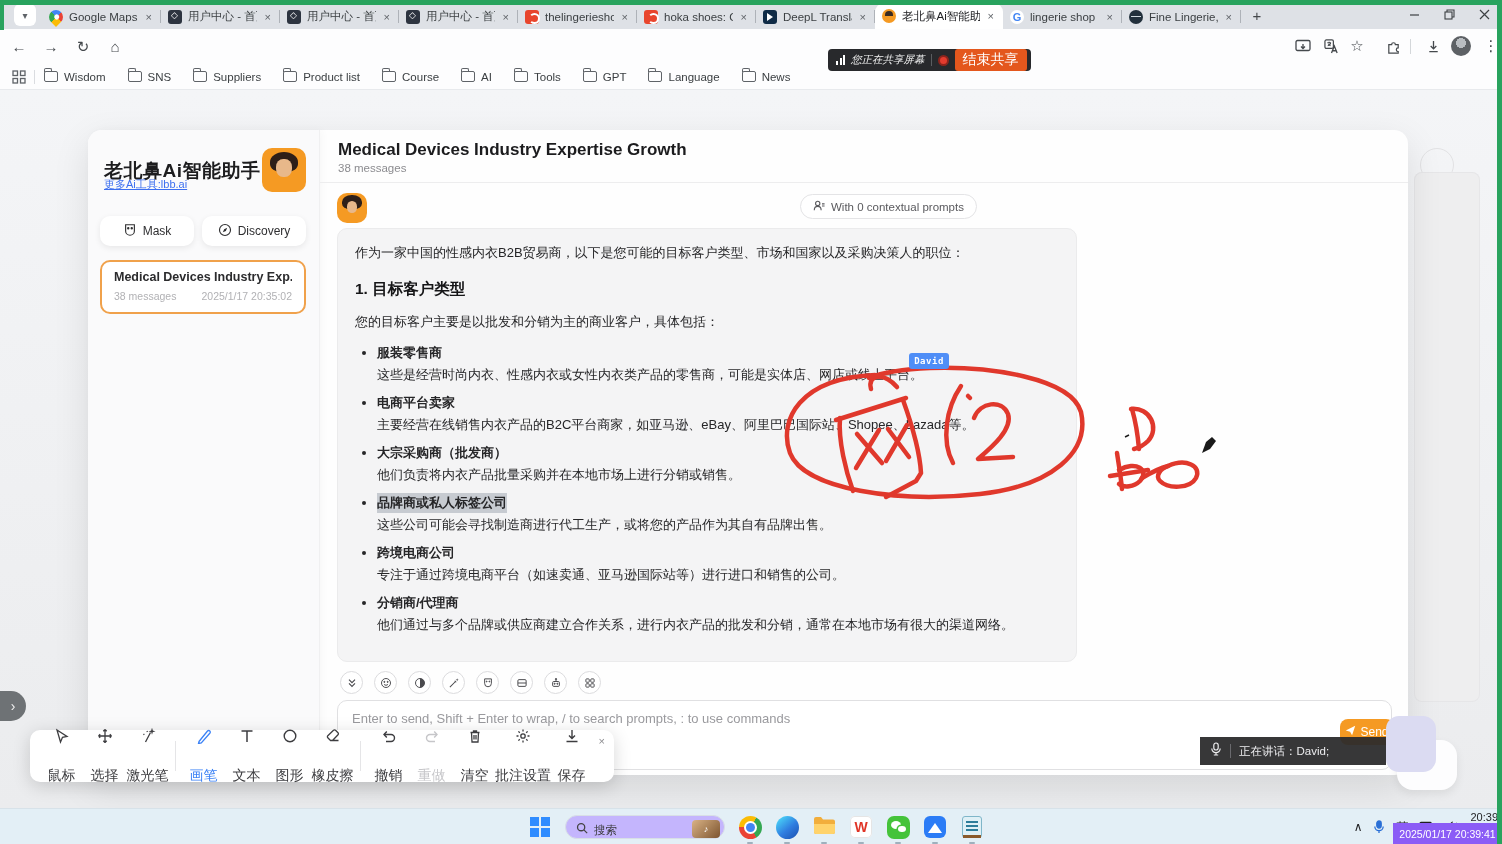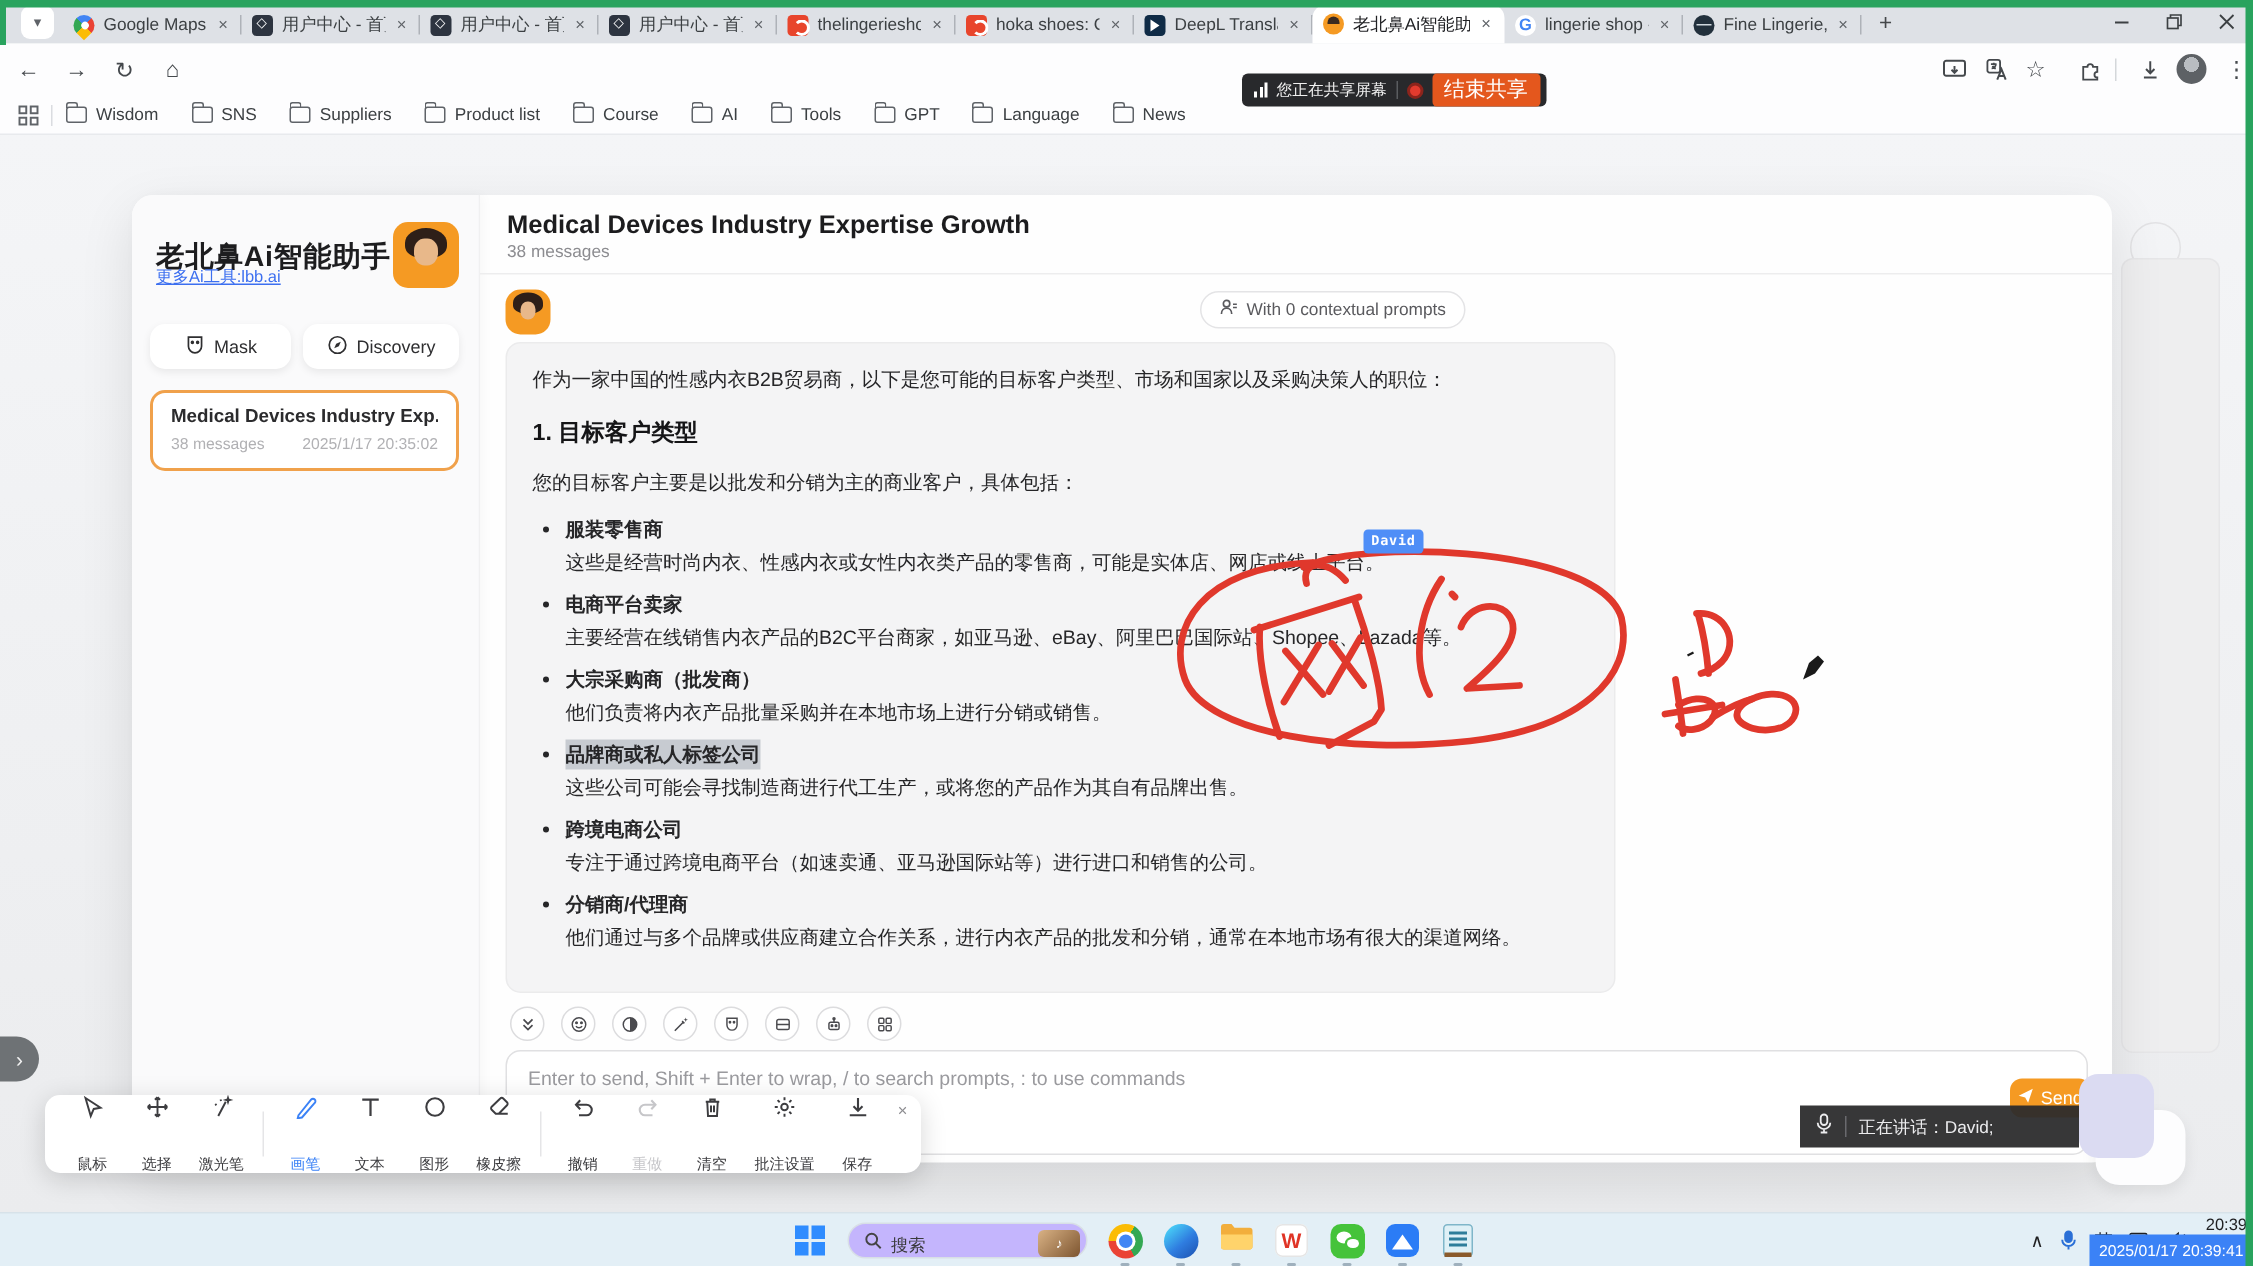--- a/index.html
+++ b/index.html
@@ -41,21 +41,21 @@
   .toolbar { position:absolute; left:0; top:29px; width:1502px; height:35px; background:#fdfdfe; display:flex; align-items:center; z-index:5; }
   .navbtn { width:26px; height:26px; display:flex; align-items:center; justify-content:center; font-size:15px; color:#45494d; margin-left:6px; }
   .urlbar { position:absolute; left:118px; top:4px; width:1160px; height:27px; background:#eef1f4; border-radius:14px; display:flex; align-items:center; padding:0 12px; gap:8px; }
   .url-text { font-size:12.5px; color:#202124; }
   .tbicon { width:26px; height:26px; display:flex; align-items:center; justify-content:center; color:#45494d; font-size:14px; position:absolute; top:4px; }
   .tb-sep { position:absolute; top:10px; width:1px; height:15px; background:#d4d7da; }
   .avatar-toolbar { width:20px; height:20px; border-radius:50%; background:radial-gradient(circle at 50% 35%, #b9bdc1 0 30%, #5d6165 31%); }
 
   
   .share-pill { position:absolute; left:828px; top:49px; height:22px; display:flex; align-items:center; background:rgba(28,30,33,.95); border-radius:4px; padding:0 4px 0 8px; gap:6px; z-index:40; }
-  .share-pill .txt { color:#f1f1f1; font-size:10.5px; white-space:nowrap; }
+  .share-pill .txt { color:#f1f1f1; font-size:10.5px; white-space:nowrap;font-style:italic; }
   .share-div { width:1px; height:12px; background:#5a5d60; }
   .rec-dot { width:11px; height:11px; border-radius:50%; background:#e33b2e; border:2px solid #8c241c; }
   .stop-btn { background:#e4571d; color:#fff; font-size:14px; border-radius:3px; padding:2px 8px; white-space:nowrap; }
   .bars { display:flex; align-items:flex-end; gap:1.5px; height:10px; }
   .bars i { width:2px; background:#fff; display:block; }
 
   
   .bookmarks { position:absolute; left:0; top:64px; width:1502px; height:26px; background:#fdfdfe; border-bottom:1px solid #e8eaed; display:flex; align-items:center; gap:22px; padding-left:44px; z-index:4; }
   .bm { display:flex; align-items:center; gap:6px; font-size:11.5px; color:#3c4043; }
   .bm-grid { position:absolute; left:12px; top:6px; width:14px; height:14px; color:#5f6368; }
@@ -99,21 +99,21 @@
   .act-btn { width:23px; height:23px; border-radius:50%; background:#fff; border:1px solid #dcdcde; display:flex; align-items:center; justify-content:center; color:#4a4a4e; }
   .chat-input { position:absolute; left:249px; top:570px; width:1055px; height:70px; border:1px solid #e0e0e2; border-radius:10px; background:#fff; padding:10px 14px; font-size:13px; color:#333; font-family:"Liberation Sans","DejaVu Sans",sans-serif; resize:none; outline:none; }
   .chat-input::placeholder { color:#9a9a9e; }
   .send-btn { position:absolute; left:1252px; top:589px; width:54px; height:26px; background:#f59a23; border-radius:8px; display:flex; align-items:center; justify-content:center; gap:4px; color:#fff; font-size:12px; z-index:3; }
 
   
   .expander { position:absolute; left:0; top:691px; width:26px; height:30px; background:#6e7275; border-radius:0 15px 15px 0; display:flex; align-items:center; justify-content:center; color:#f2f2f2; font-size:14px; z-index:45; }
   .draw-toolbar { position:absolute; left:30px; top:730px; width:584px; height:52px; background:#fff; border-radius:10px; box-shadow:0 4px 18px rgba(0,0,0,.16); display:flex; align-items:center; padding:0 10px; z-index:46; }
   .dt-item { width:43px; display:flex; flex-direction:column; align-items:center; gap:2px; color:#3d3d40; }
   .dt-item svg { display:block; }
-  .dt-label { font-size:10px; white-space:nowrap;margin-top:21px; }
+  .dt-label { font-size:14px; white-space:nowrap;margin-top:21px; }
   .dt-item.active { color:#3b82f6; }
   .dt-item.disabled { color:#c6c6c9; }
   .dt-sep { width:1px; height:30px; background:#e5e5e7; margin:0 6px; }
   .dt-close { position:absolute; right:9px; top:5px; font-size:11px; color:#8c8c90; }
 
   .widget-purple { position:absolute; left:1386px; top:716px; width:50px; height:56px; background:#dbdbf2; border-radius:13px; z-index:42; }
   .widget-white { position:absolute; left:1397px; top:740px; width:60px; height:50px; background:#fdfdfe; border-radius:16px; box-shadow:0 4px 10px rgba(0,0,0,.08); z-index:42; }
   .speaking { position:absolute; left:1200px; top:737px; width:186px; height:28px; background:rgba(42,42,44,.94); display:flex; align-items:center; gap:8px; padding:0 10px; z-index:47; }
   .speaking .sp-div { width:1px; height:14px; background:#6a6a6e; }
   .speaking .sp-txt { color:#ececee; font-size:11.5px; white-space:nowrap; }
@@ -137,21 +137,21 @@
   .ic-wechat:before { content:""; position:absolute; left:4px; top:5px; width:10px; height:8px; background:#fff; border-radius:50%; }
   .ic-wechat:after { content:""; position:absolute; left:11px; top:10px; width:8px; height:6.5px; background:#fff; border-radius:50%; box-shadow:0 0 0 1.5px #45c33a; }
   .ic-blueapp { width:22px; height:22px; background:#2b7cf6; border-radius:6px; position:relative; }
   .ic-blueapp:before { content:""; position:absolute; left:4px; top:7px; border-left:7px solid transparent; border-right:7px solid transparent; border-bottom:10px solid #fff; }
   .ic-notepad { width:20px; height:22px; background:#dff0f6; border:1px solid #7fb6c9; border-radius:3px; position:relative; }
   .ic-notepad:before { content:""; position:absolute; left:3px; top:4px; width:12px; height:1.8px; background:#2e7d9a; box-shadow:0 4px 0 #2e7d9a, 0 8px 0 #2e7d9a; }
   .ic-notepad:after { content:""; position:absolute; left:0; bottom:-1px; width:100%; height:3px; background:#8a5a2b; }
   .tray { position:absolute; right:4px; top:0; height:36px; display:flex; align-items:center; gap:11px; }
   .tray .t-item { color:#1f1f21; font-size:12px; display:flex; align-items:center; justify-content:center; }
   .clock { font-size:11px; color:#1f1f21; text-align:right; line-height:13px; padding-top:2px; align-self:flex-start; }
-  .dt-tooltip { position:absolute; left:1393px; top:823px; width:109px; height:21px; background:#3b82f6; color:#fff; font-size:10.5px; display:flex; align-items:center; justify-content:center; z-index:90; white-space:nowrap; }
+  .dt-tooltip { position:absolute; left:1393px; top:823px; width:109px; height:21px; background:#8b5cf6; color:#fff; font-size:10.5px; display:flex; align-items:center; justify-content:center; z-index:90; white-space:nowrap; }
 
   
   .anno-svg { position:absolute; left:0; top:0; z-index:80; pointer-events:none; }
   .david-tag { position:absolute; left:909px; top:353px; width:40px; height:16px; background:#4f8ef7; border-radius:3px; color:#fff; font-size:9px; font-weight:bold; font-family:"DejaVu Sans Mono",monospace; display:flex; align-items:center; justify-content:center; z-index:81; letter-spacing:.5px; }
 </style>
 </head>
 <body>
 
 <div class="screen">
 

